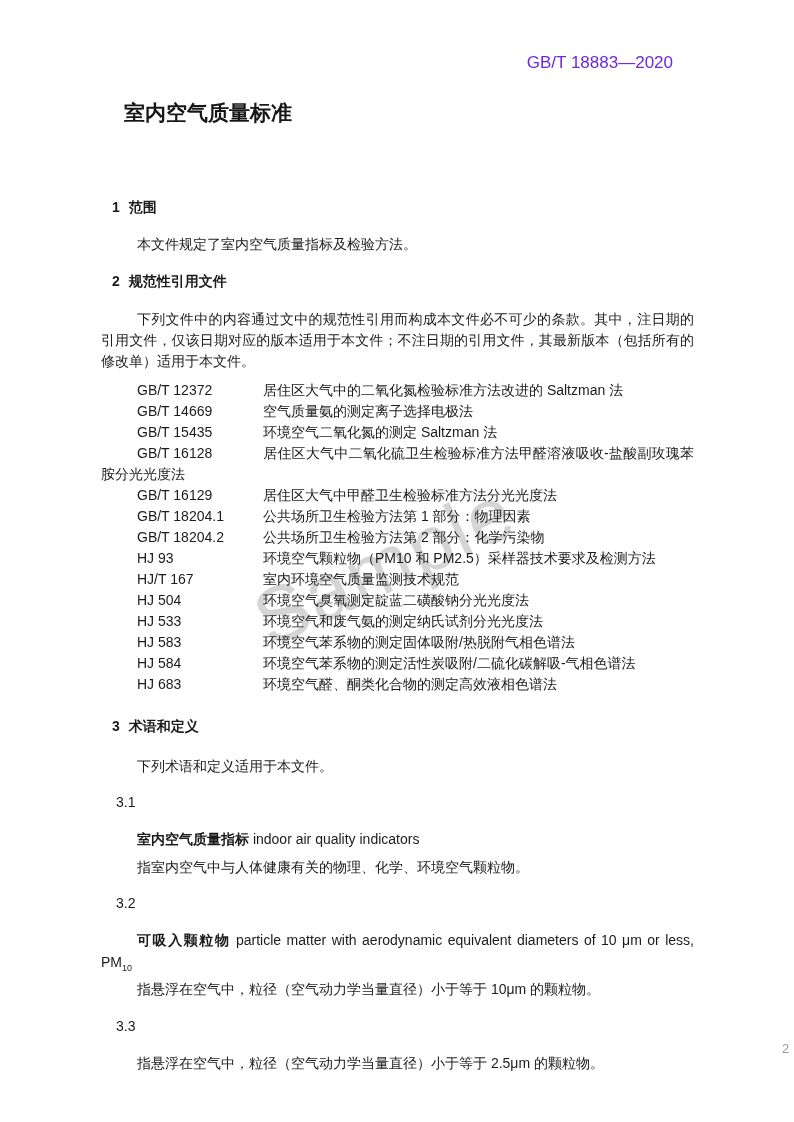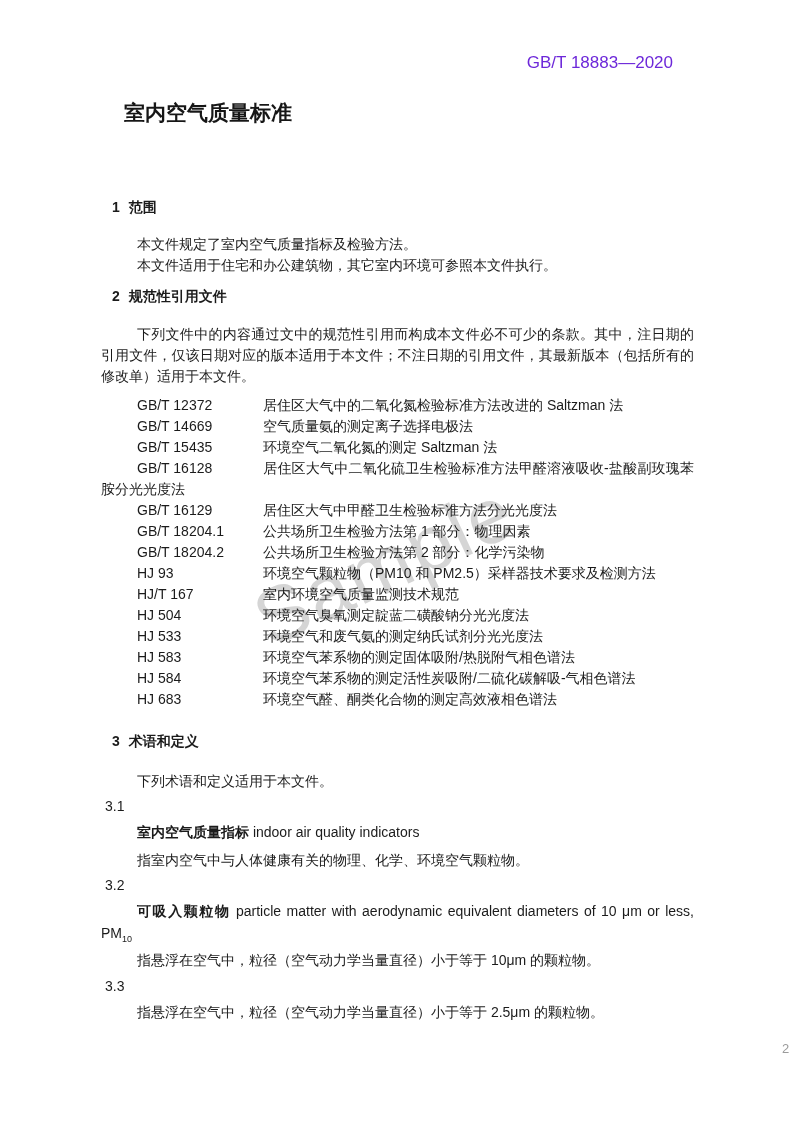--- a/index.html
+++ b/index.html
@@ -53,21 +53,21 @@
   }
 
   .sec-heading {
     font-size: 14px;
     font-weight: bold;
     margin: 0;
     padding-left: 11px;
   }
   .sec-heading .sec-num { margin-right: 9px; }
   #sec1-heading { margin-bottom: 16px; }
-  #sec2-heading { margin-top: 10px; margin-bottom: 17px; }
+  #sec2-heading { margin-top: 16px; margin-bottom: 17px; }
   #sec3-heading { margin-top: 21px; margin-bottom: 18px; }
 
   .para {
     margin: 0;
     text-indent: 36px;
     text-align: justify;
     font-family: Liberation Serif, serif;
   }
 
   .refs { margin-top: 8px; }
@@ -76,21 +76,21 @@
     text-indent: 36px;
     text-align: justify;
   }
   .ref-code {
     display: inline-block;
     width: 126px;
     text-indent: 0;
   }
 
   .sec3-body { line-height: 21.7px; }
-  .term-number { margin: 4px; text-indent: 0; }
+  .term-number { margin: 15px; text-indent: 0; }
   .term-line { margin: 0; text-indent: 36px; text-align: justify; }
   .term-zh { font-weight: bold; }
   .term-sub { font-size: 9px; }
   .term-def { margin: 0; text-indent: 36px; text-align: justify; }
 
   .page-number {
     position: absolute;
     left: 782px; top: 1041px;
     font-size: 13px;
     color: #9b9b9b;
@@ -104,21 +104,20 @@
 
 <div class="page-header">GB/T 18883—2020</div>
 
 <div class="doc-title">室内空气质量标准</div>
 
 <div class="content">
 
   <h2 class="sec-heading" id="sec1-heading"><span class="sec-num">1</span><span>范围</span></h2>
 
   <p class="para">本文件规定了室内空气质量指标及检验方法。</p>
-  <p class="para">本文件适用于住宅和办公建筑物，其它室内环境可参照本文件执行。</p>
 
   <h2 class="sec-heading" id="sec2-heading"><span class="sec-num">2</span><span>规范性引用文件</span></h2>
 
   <p class="para">下列文件中的内容通过文中的规范性引用而构成本文件必不可少的条款。其中，注日期的引用文件，仅该日期对应的版本适用于本文件；不注日期的引用文件，其最新版本（包括所有的修改单）适用于本文件。</p>
 
   <div class="refs">
 
       <p class="ref"><span class="ref-code">GB/T 12372</span><span class="ref-title">居住区大气中的二氧化氮检验标准方法改进的 Saltzman 法</span></p>
 
       <p class="ref"><span class="ref-code">GB/T 14669</span><span class="ref-title">空气质量氨的测定离子选择电极法</span></p>

